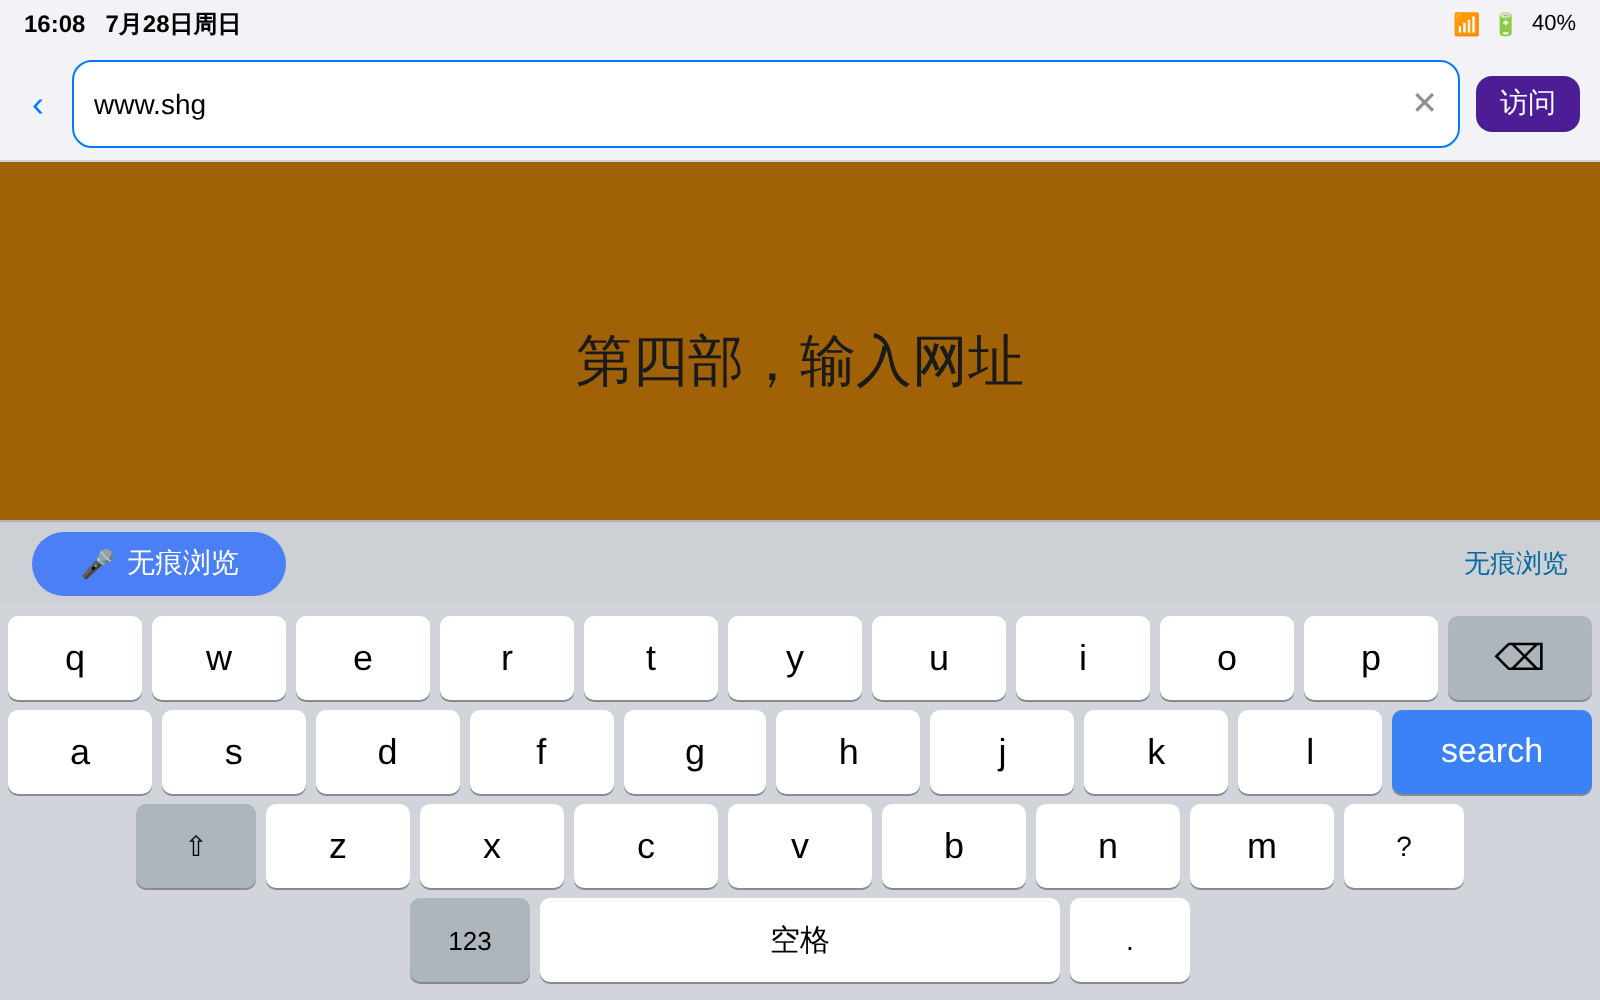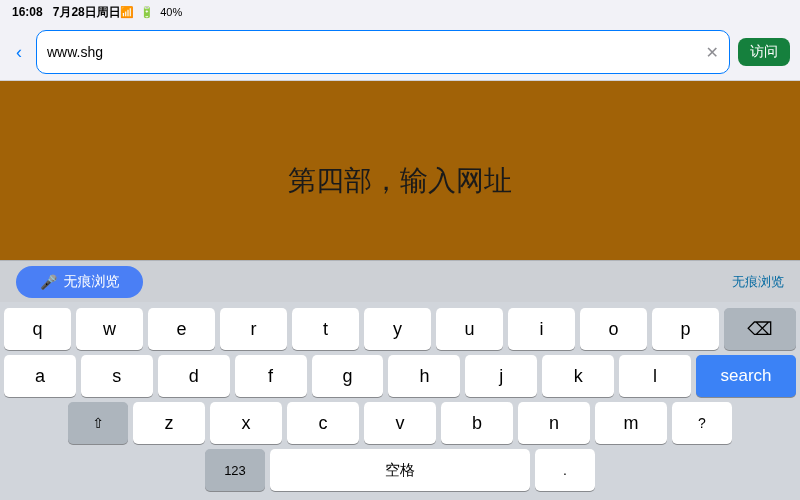--- a/index.html
+++ b/index.html
@@ -8,20 +8,21 @@
       height: 500px;
       background: #ffffff;
       font-family: -apple-system, "PingFang SC", "Helvetica Neue", sans-serif;
       overflow: hidden;
       position: relative;
     }
 
     
     #status-bar {
       display: flex;
+      justify-content: space-between;
       align-items: center;
       padding: 4px 12px;
       background: #f2f2f7;
       height: 24px;
       font-size: 12px;
       color: #000;
     }
     #status-bar-left { font-weight: 600; }
     #status-bar-right {
       display: flex;
@@ -59,21 +60,21 @@
     }
     #url-text {
       color: #000;
       font-size: 14px;
     }
     #url-clear {
       color: #8e8e93;
       font-size: 16px;
     }
     #visit-btn {
-      background: #15803d;
+      background: #4c1d95;
       color: #fff;
       border: none;
       border-radius: 8px;
       padding: 5px 12px;
       font-size: 14px;
       cursor: pointer;
     }
 
     
     #main-content {

